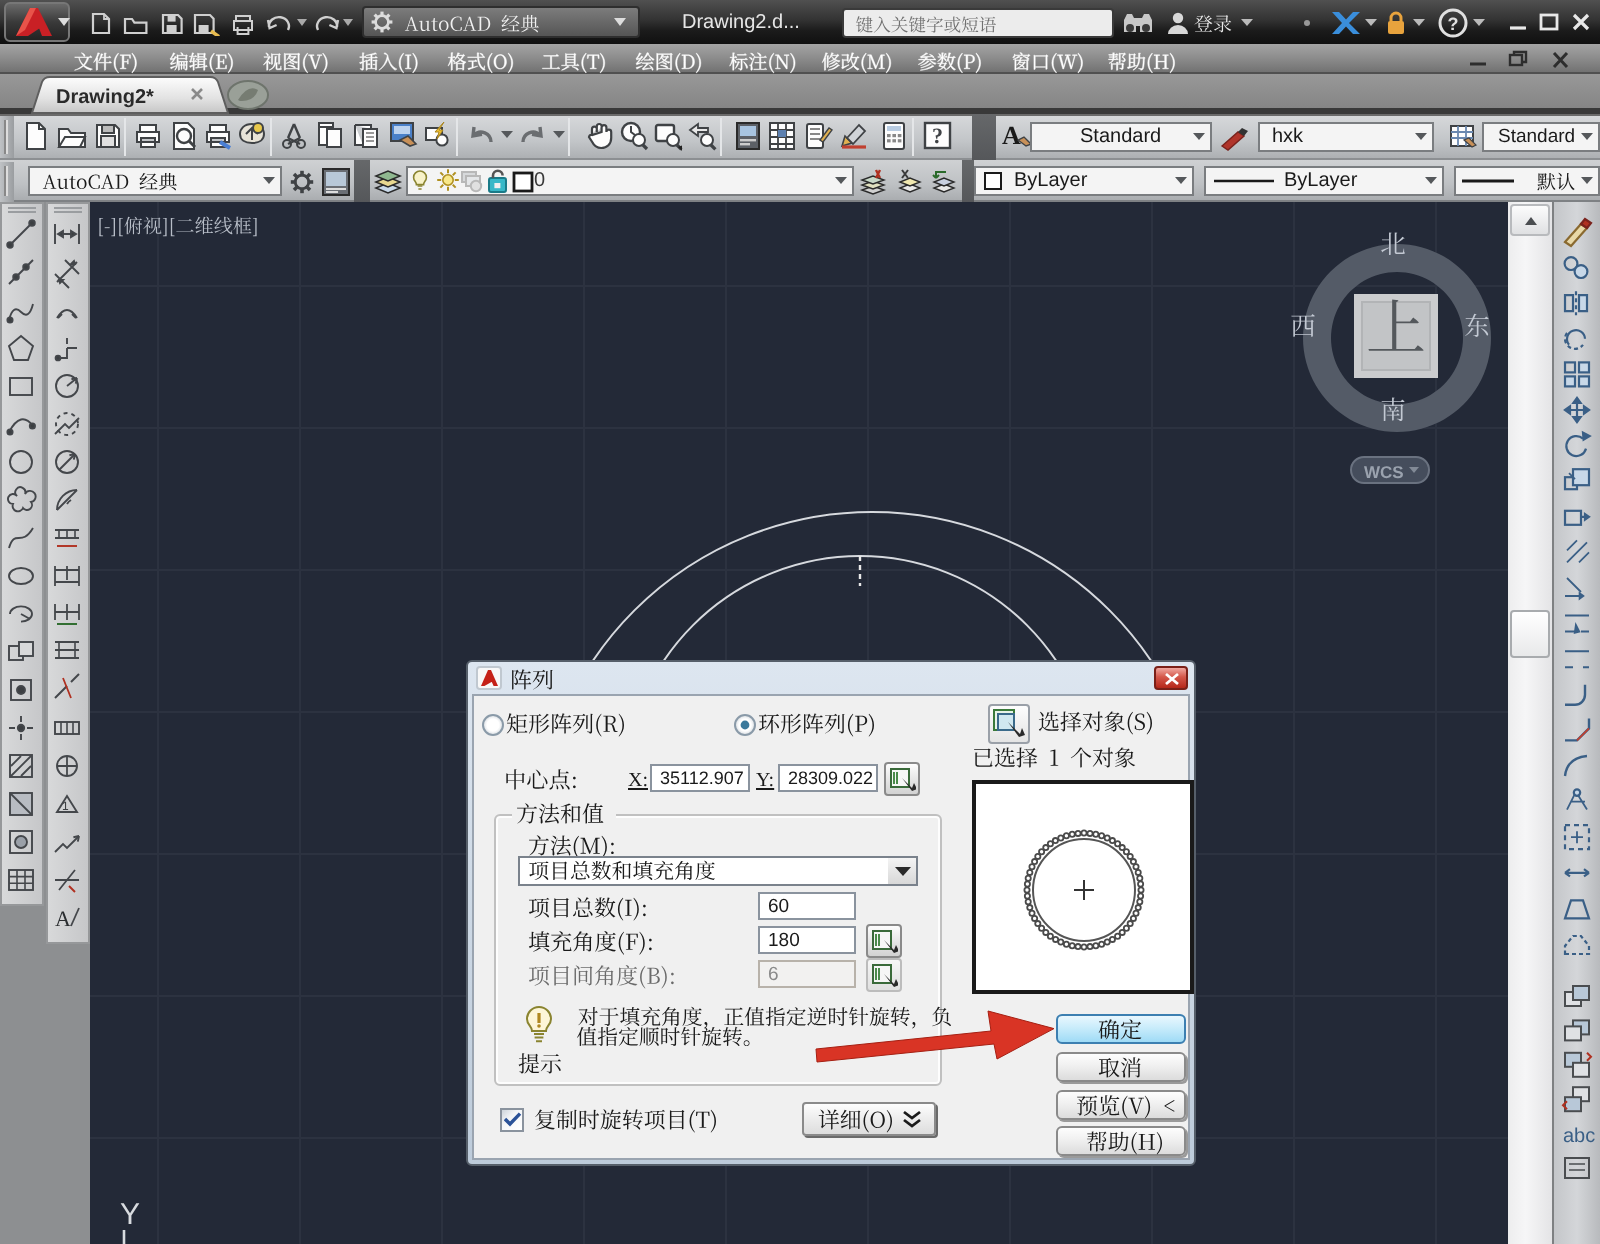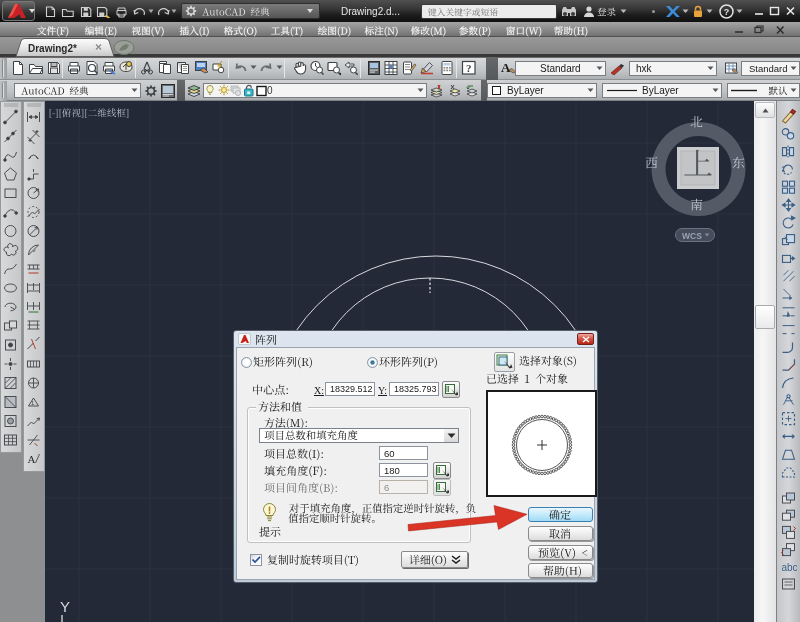--- a/index.html
+++ b/index.html
@@ -971,24 +971,24 @@
 <div style="position:absolute;left:252px;top:383px;line-height:0"><svg width="37" height="14" viewBox="0 0 3327 1250" style="overflow:visible">
       <g transform="translate(0,980) scale(1,-1)" fill="#1a1a1a">
         <path transform="translate(0,0)" d="M822 334H530V599H822ZM567 827 463 838V628H179L106 662V210H117C145 210 172 226 172 233V305H463V-78H476C502 -78 530 -62 530 -51V305H822V222H832C854 222 888 237 889 243V586C909 590 925 598 932 606L849 670L812 628H530V799C556 803 564 813 567 827ZM172 334V599H463V334Z"></path>
         <path transform="translate(1000,0)" d="M435 831 422 823C484 754 561 644 582 561C662 501 712 679 435 831ZM397 648 298 659V50C298 -16 326 -34 423 -34H568C774 -34 815 -22 815 13C815 27 808 35 783 42L780 220H767C752 138 738 70 729 50C724 40 719 35 703 34C682 31 635 30 570 30H429C373 30 363 40 363 65V622C386 625 395 635 397 648ZM766 518 755 509C843 412 881 263 898 175C965 102 1031 322 766 518ZM175 533H157C159 394 111 261 59 207C43 186 36 160 53 145C73 126 113 145 137 181C174 235 217 358 175 533Z"></path>
         <path transform="translate(2000,0)" d="M184 162C184 77 128 16 73 -6C52 -17 37 -37 46 -58C57 -82 94 -81 124 -64C173 -38 232 33 202 162ZM359 158 346 154C364 99 379 17 371 -48C427 -113 507 23 359 158ZM540 162 527 155C568 102 617 16 625 -50C693 -106 752 45 540 162ZM739 165 728 156C793 102 874 8 893 -67C971 -119 1016 57 739 165ZM194 513V186H204C231 186 259 201 259 208V246H742V193H752C774 193 807 208 808 215V471C828 475 843 483 850 491L768 554L732 513H519V656H887C900 656 910 661 913 672C879 704 824 748 824 748L776 686H519V801C546 805 556 816 558 830L452 840V513H265L194 546ZM259 276V484H742V276Z"></path>
         <path transform="translate(3000,0)" d="M163 -15C198 -15 225 14 225 46C225 81 198 108 163 108C127 108 102 81 102 46C102 14 127 -15 163 -15ZM163 381C198 381 225 410 225 442C225 477 198 504 163 504C127 504 102 477 102 442C102 410 127 381 163 381Z"></path>
       </g>
     </svg></div>
 <div style="position:absolute;left:314px;top:385px;font:10px 'Liberation Serif',serif;color:#1a1a1a;text-decoration:underline">X:</div>
 <div style="position:absolute;left:325px;top:382px;width:50px;height:14px;background:#fff;border:1px solid #8a939e"></div>
-<div style="position:absolute;left:330px;top:384px;font:normal 9px 'Liberation Sans',sans-serif;color:#1a1a1a;white-space:nowrap">18329.512</div>
+<div style="position:absolute;left:330px;top:384px;font:normal 9px 'Liberation Sans',sans-serif;color:#1a1a1a;white-space:nowrap">35112.907</div>
 <div style="position:absolute;left:378px;top:385px;font:10px 'Liberation Serif',serif;color:#1a1a1a;text-decoration:underline">Y:</div>
 <div style="position:absolute;left:389px;top:382px;width:50px;height:14px;background:#fff;border:1px solid #8a939e"></div>
-<div style="position:absolute;left:394px;top:384px;font:normal 9px 'Liberation Sans',sans-serif;color:#1a1a1a;white-space:nowrap">18325.793</div>
+<div style="position:absolute;left:394px;top:384px;font:normal 9px 'Liberation Sans',sans-serif;color:#1a1a1a;white-space:nowrap">28309.022</div>
 <div style="position:absolute;left:442px;top:381px;width:18px;height:17px;background:linear-gradient(#fdfdfd,#e2e2e2 60%,#d2d2d2);border:1px solid #8a8a8a;border-radius:2px;opacity:1"></div>
 <svg style="position:absolute;left:445px;top:384px;" width="13" height="12" viewBox="0 0 13 12">
     <rect x="0.5" y="0.5" width="9" height="9" fill="#f6f6f6" stroke="#3a6a3a"></rect>
     <path d="M2 2 v6 M3.5 2 v6" stroke="#4a8a4a" stroke-width="1"></path>
     <path d="M6 5 l5 5 1 -2.5 1.5 3 -2.5 1 z" fill="#2a2a2a"></path>
   </svg>
 <div style="position:absolute;left:247px;top:407px;width:224px;height:136px;border:1px solid #c0c0c0;border-radius:3px;box-shadow:inset 0 0 0 1px #fdfdfd"></div>
 <div style="position:absolute;left:256px;top:401px;width:52px;height:11px;background:#f0f0f0"></div>
 <div style="position:absolute;left:258px;top:400px;line-height:0"><svg width="44" height="14" viewBox="0 0 4000 1250" style="overflow:visible">
       <g transform="translate(0,980) scale(1,-1)" fill="#1a1a1a">

